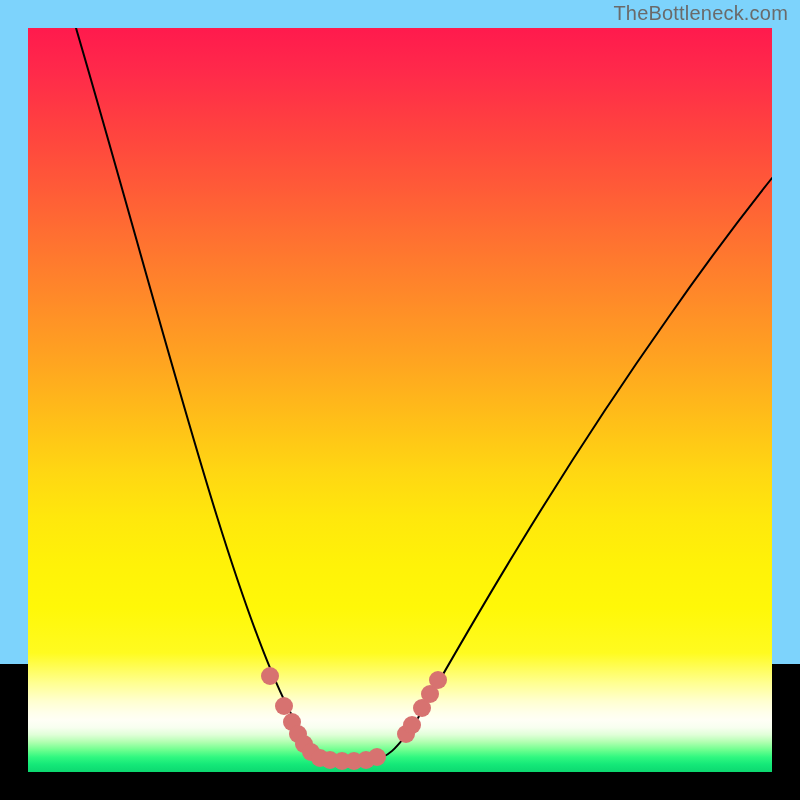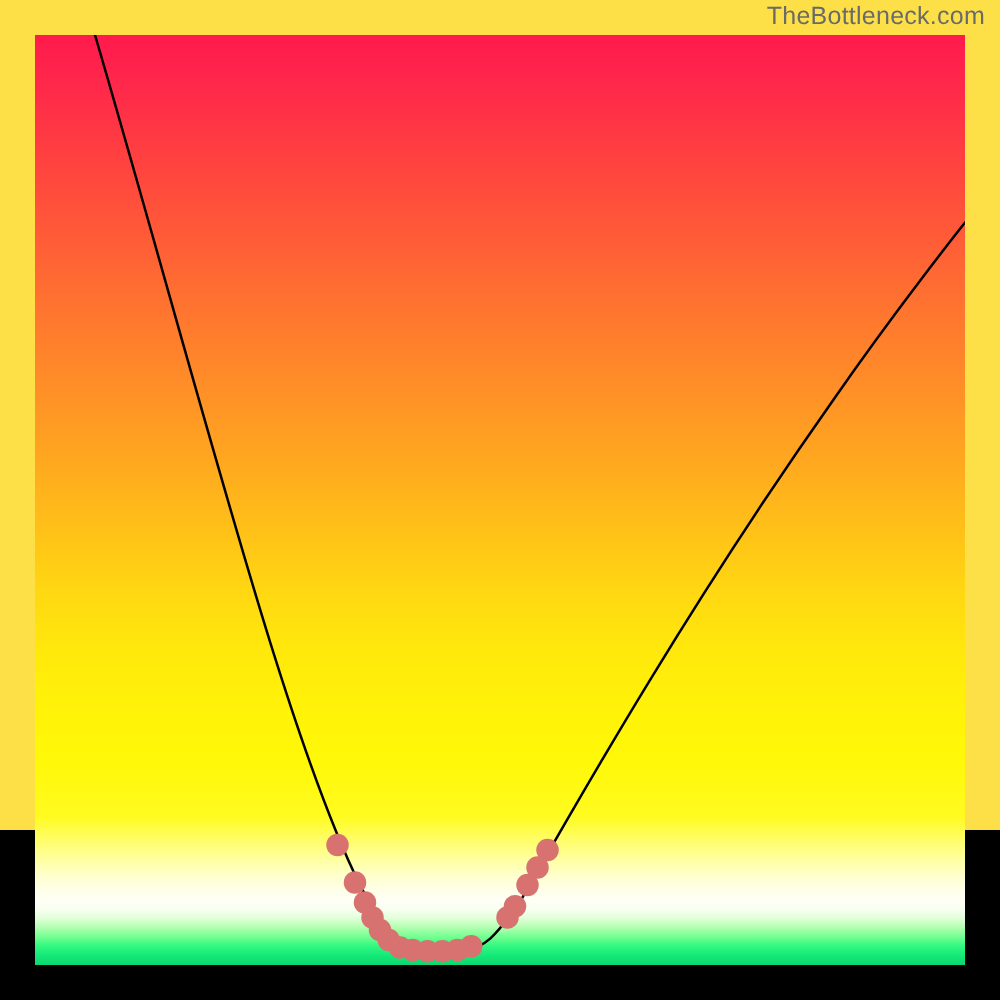--- a/index.html
+++ b/index.html
@@ -10,21 +10,21 @@
     background: #000;
     font-family: Arial, Helvetica, sans-serif;
     overflow: hidden;
   }
   .frame {
     position: absolute;
     top: 0;
     left: 0;
     width: 800px;
     height: 664px;
-    background: #fde047;
+    background: #7dd3fc;
   }
   .plot {
     position: absolute;
     top: 28px;
     left: 28px;
     width: 744px;
     height: 744px;
     overflow: hidden;
   }
   .gradient {

